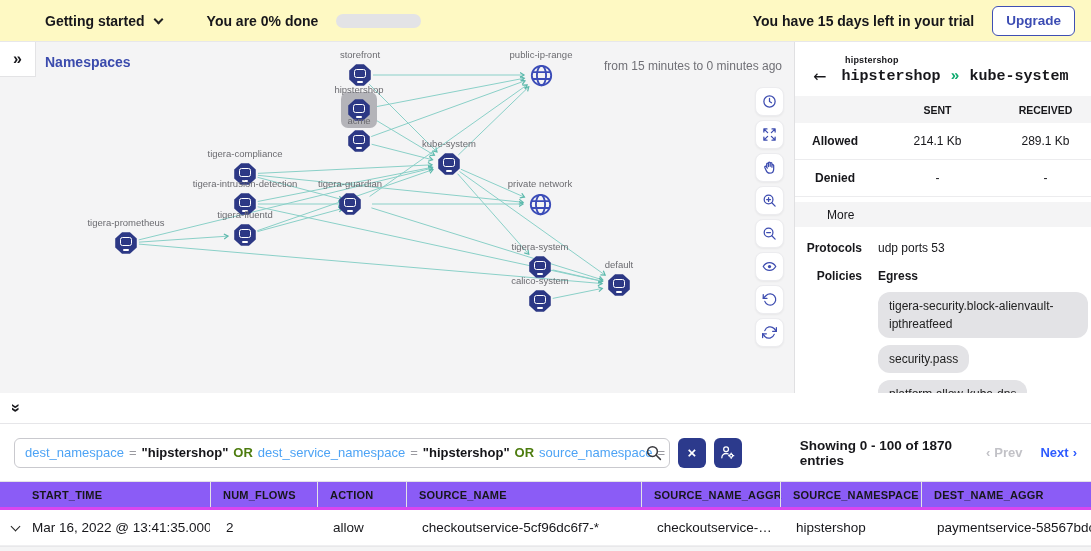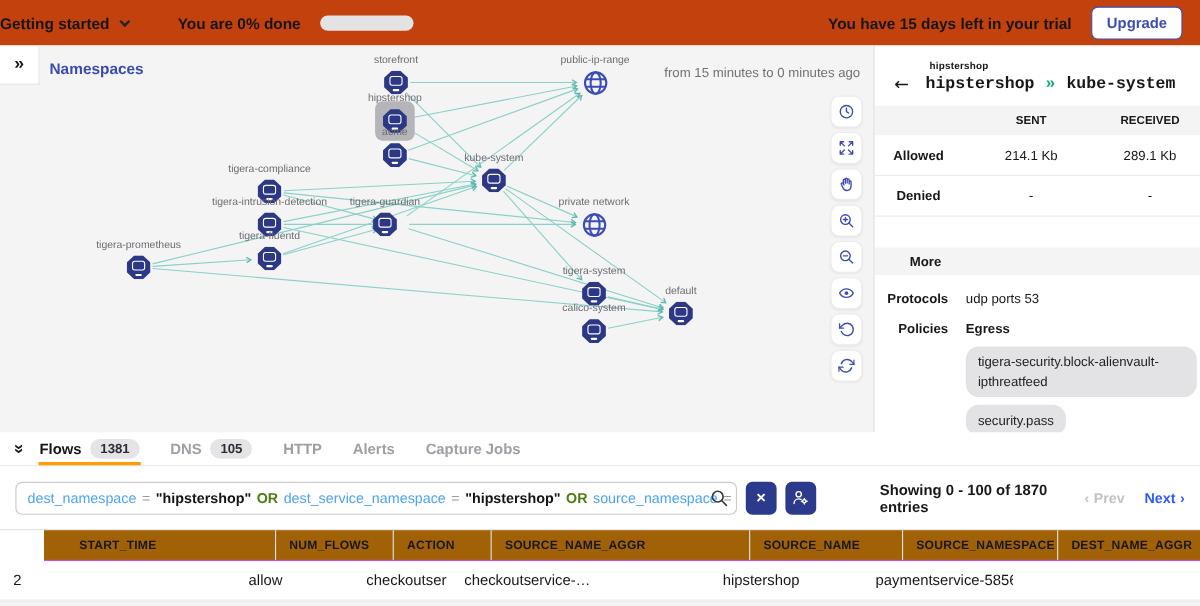--- a/index.html
+++ b/index.html
@@ -1,21 +1,21 @@
 <!DOCTYPE html>
 <html><head>
 <meta charset="utf-8">
 <style>
   * { margin:0; padding:0; box-sizing:border-box; }
   html,body { width:1091px; height:551px; overflow:hidden; background:#fff;
     font-family:"Liberation Sans", sans-serif; color:#17171b; }
 
   
-  .topbar { height:42px; display:flex; align-items:center; background:#c2410c;
-    border-bottom:1px solid #e7e7ea; }
+  .topbar { height:42px; display:flex; align-items:center; background:#fef9c3;
+    border-bottom:1px solid #e7e7ea; padding-left:45px; }
   .gs { display:flex; align-items:center; gap:10px; font-size:14px; font-weight:700; cursor:pointer; }
   .chev { width:7px; height:7px; border-right:2px solid #222; border-bottom:2px solid #222;
     transform:rotate(45deg); margin-top:-3px; }
   .progress-group { display:flex; align-items:center; margin-left:45px; }
   .plabel { font-size:14px; font-weight:700; }
   .pbar { width:85px; height:14px; border-radius:7px; background:#e3e3e6; margin-left:18px; }
   .trial { margin-left:auto; font-size:14px; font-weight:600; }
   .upgrade { margin:0 16px 0 18px; height:30px; padding:0 13px; background:#fff;
     border:1px solid #3f4fb4; border-radius:6px; color:#3c4cb3; font-size:13.5px; font-weight:700;
     font-family:inherit; cursor:pointer; }
@@ -59,22 +59,22 @@
   .dp-title-row { margin-top:3px; display:flex; align-items:center; gap:15px; }
   .dp-back { font-family:"DejaVu Sans", sans-serif; font-size:16px; cursor:pointer; line-height:1; }
   .dp-title { font-size:15px; font-weight:700;font-family:Liberation Mono, monospace; }
   .dp-sep { color:#0caa6e; font-weight:700; padding:0 1px; }
   .stats { margin-top:11px; }
   .stats-head, .stats-row { display:grid; grid-template-columns:80px 125px 1fr; align-items:center; }
   .stats-head { height:27px; background:#f4f4f5; font-size:10.5px; font-weight:700; }
   .stats-head div, .stats-row .val { text-align:center; }
   .stats-row { height:37px; border-bottom:1px solid #ececee; font-size:12px; }
   .stats-row .lbl { text-align:center; font-weight:700; }
-  .more-bar { margin-top:28px; height:25px; background:#f4f4f5; display:flex; align-items:center;
-    padding-left:32px; font-size:12px; font-weight:700; }
+  .more-bar { margin-top:5px; height:25px; background:#f4f4f5; display:flex; align-items:center;
+    padding-left:32px; font-size:12px; font-weight:400; }
   .kv-row { display:grid; grid-template-columns:67px 1fr; column-gap:16px; padding-top:14px; font-size:12px; }
   .kv-label { text-align:right; font-weight:700; }
   .egress { font-weight:700; margin-bottom:9px; }
   .pill { width:fit-content; max-width:210px; background:#e3e3e6; border-radius:12px;
     padding:5px 11px; font-size:12px; color:#222; line-height:1.5; margin-bottom:7px;
     overflow-wrap:anywhere; cursor:pointer; }
 
   
   .tabs-bar { height:31px; display:flex; align-items:stretch; border-bottom:1px solid #e6e6e9;
     padding-left:12px; background:#fff; }
@@ -102,21 +102,21 @@
     cursor:pointer; }
   .btn-navy svg { width:17px; height:17px; stroke:#fff; fill:none; stroke-width:1.8; stroke-linecap:round; }
   .showing { margin-left:58px; font-size:13.5px; font-weight:700; }
   .paging { margin-left:auto; display:flex; align-items:center; gap:18px; font-size:13px; font-weight:700; }
   .pg { display:flex; align-items:center; gap:4px; cursor:pointer; }
   .pg.prev { color:#c2c2c7; }
   .pg.next { color:#2e5bff; }
 
   .ftable { border-top:1px solid #e3e3e6; }
   .thead, .trow { display:grid; grid-template-columns:210px 107px 89px 235px 139px 141px 190px; }
-  .thead { height:28px; background:#a16207; border-bottom:1px solid #d946ef;margin-left:40px; }
+  .thead { height:28px; background:#8b5cf6; border-bottom:3px solid #d946ef; }
   .th { display:flex; align-items:center; padding-left:12px; font-size:11px; font-weight:700;
     letter-spacing:.2px; border-left:1px solid #e3e3e6; cursor:pointer; }
   .th:first-child { border-left:none; padding-left:32px; }
   .trow { height:36px; background:#fff; border-bottom:1px solid #efeff1; align-items:center; }
   .td { padding-left:16px; font-size:13.5px; white-space:nowrap; overflow:hidden; }
   .td:first-child { padding-left:12px; display:flex; align-items:center; gap:13px; }
   .row-chev { flex:0 0 auto; width:7px; height:7px; border-right:1.8px solid #222;
     border-bottom:1.8px solid #222; transform:rotate(45deg); margin-top:-3px; cursor:pointer; }
   .bstrip { height:6px; background:#f4f4f5; border-top:1px solid #e8e8ea; }
 </style>
@@ -393,39 +393,20 @@
             <div class="pill">platform.allow-kube-dns</div>
           </div>
       </div>
     </div>
   </div>
 </div>
 
 <div class="bottom">
   <div class="tabs-bar">
     <span class="collapse">»</span>
-    <div class="tabs" id="tabs">
-        <div class="tab active">
-          <span>Flows</span>
-          <span class="badge">1381</span>
-        </div>
-        <div class="tab">
-          <span>DNS</span>
-          <span class="badge">105</span>
-        </div>
-        <div class="tab">
-          <span>HTTP</span>
-        </div>
-        <div class="tab">
-          <span>Alerts</span>
-        </div>
-        <div class="tab">
-          <span>Capture Jobs</span>
-        </div>
-      </div>
   </div>
 
   <div class="filter-row">
     <div class="query-box" id="query-box">
       <span class="tk-field">dest_namespace</span>
         <span class="tk-op">=</span>
         <span class="tk-value">"hipstershop"</span>
         <span class="tk-keyword">OR</span>
         <span class="tk-field">dest_service_namespace</span>
         <span class="tk-op">=</span>
@@ -464,27 +445,31 @@
           <span>›</span>
         </span>
     </div>
   </div>
 
   <div class="ftable">
     <div class="thead" id="flows-thead">
         <div class="th">START_TIME</div>
         <div class="th">NUM_FLOWS</div>
         <div class="th">ACTION</div>
+        <div class="th">SOURCE_NAME</div>
         <div class="th">SOURCE_NAME_AGGR</div>
-        <div class="th">SOURCE_NAME</div>
         <div class="th">SOURCE_NAMESPACE</div>
         <div class="th">DEST_NAME_AGGR</div>
       </div>
     <div id="flows-tbody">
         <div class="trow">
+          <div class="td">
+            <span class="row-chev"></span>
+            <span>Mar 16, 2022 @ 13:41:35.000</span>
+          </div>
           <div class="td">2</div>
           <div class="td">allow</div>
           <div class="td">checkoutservice-5cf96dc6f7-*</div>
           <div class="td">checkoutservice-…</div>
           <div class="td">hipstershop</div>
           <div class="td">paymentservice-58567bdc</div>
         </div>
       </div>
     <div class="bstrip"></div>
   </div>

